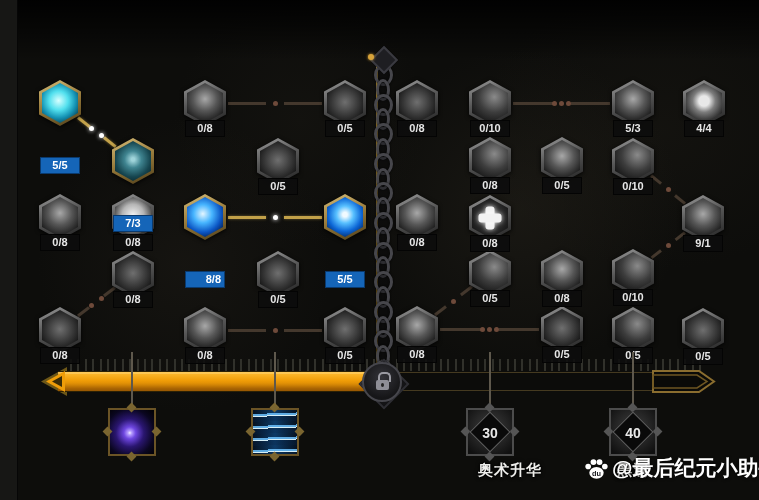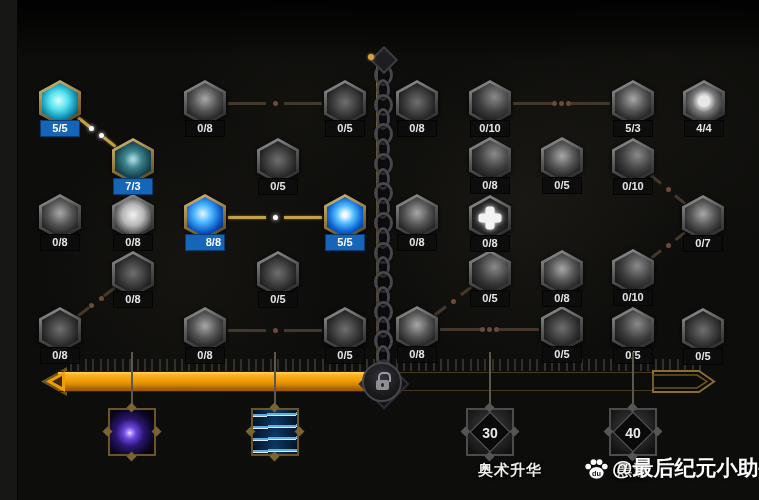--- a/index.html
+++ b/index.html
@@ -30,21 +30,21 @@
   .ic-teal{background:radial-gradient(circle at 50% 46%,#9fd4da 0 6%,#3f8490 30%,#16454f 62%,#092228 90%);}
   .ic-blue{background:radial-gradient(circle at 44% 42%,#e4f6ff,#47b5ff 30%,#0b55c4 60%,#04122e 90%);}
   .ic-blue2{background:radial-gradient(circle at 50% 44%,#f0faff 0 8%,#58c0ff 30%,#0c66d6 58%,#052050 88%);}
   .ic-cross{background:radial-gradient(circle at 50% 48%,#4a4a4a,#1c1c1c 70%);}
   .ic-cross::before,.ic-cross::after{content:"";position:absolute;left:50%;top:50%;background:#f2f2f2;border-radius:3px;box-shadow:0 0 5px rgba(255,255,255,.9);}
   .ic-cross::before{width:9px;height:23px;transform:translate(-50%,-50%);}
   .ic-cross::after{width:23px;height:9px;transform:translate(-50%,-50%);}
   .badge{position:absolute;z-index:4;min-width:32px;padding:0 3px;height:15px;line-height:15px;
     font-size:11px;font-weight:bold;color:#e6e6e6;text-align:center;
     background:rgba(12,12,12,.88);border:1px solid #040404;box-sizing:content-box;}
-  .badge.active{background:#1565b8;color:#fff;border-color:#0a3a6e;}
+  .badge.active{background:#1565b8;color:#fff;border-color:#0a3a6e;margin-top:37px;}
   
   .conn{position:absolute;height:3px;background:#44382d;z-index:1;transform-origin:0 50%;}
   .conn.active{background:#c2a149;box-shadow:0 0 3px rgba(230,190,90,.45);}
   .cdot{position:absolute;width:5px;height:5px;border-radius:50%;background:#6e4a3a;z-index:2;}
   .cdot.active{background:#fff;box-shadow:0 0 4px #fff;}
   
   .goldline{position:absolute;left:376px;top:58px;width:2px;height:316px;background:linear-gradient(#d2a93e,#7c5f17 70%,#52400f);z-index:2;}
   .chainlink{position:absolute;border:3px solid #46464b;border-radius:50%;background:rgba(10,10,12,.4);box-shadow:0 0 2px #000, inset 0 0 2px #000;z-index:3;}
   .topornament{position:absolute;left:374px;top:50px;width:16px;height:16px;background:#1e1e22;border:2px solid #3a3a40;transform:rotate(45deg);z-index:4;}
   .topdot{position:absolute;left:368px;top:54px;width:6px;height:6px;border-radius:50%;background:#d7a33a;box-shadow:0 0 3px #d7a33a;z-index:5;}
@@ -221,21 +221,21 @@
       <div class="badge" style="left: 397px; top: 234px;">0/8</div>
       <div class="node" style="left: 469px; top: 195px;">
         <div class="hexout hex"></div>
         <div class="hexin ic-cross"></div>
       </div>
       <div class="badge" style="left: 470px; top: 235px;">0/8</div>
       <div class="node" style="left: 682px; top: 195px;">
         <div class="hexout hex"></div>
         <div class="hexin ic-g1"></div>
       </div>
-      <div class="badge" style="left: 683px; top: 235px;">0/7</div>
+      <div class="badge" style="left: 683px; top: 235px;">9/1</div>
       <div class="node" style="left: 112px; top: 251px;">
         <div class="hexout hex"></div>
         <div class="hexin ic-g2"></div>
       </div>
       <div class="badge" style="left: 113px; top: 291px;">0/8</div>
       <div class="node" style="left: 257px; top: 251px;">
         <div class="hexout hex"></div>
         <div class="hexin ic-g2"></div>
       </div>
       <div class="badge" style="left: 258px; top: 291px;">0/5</div>

